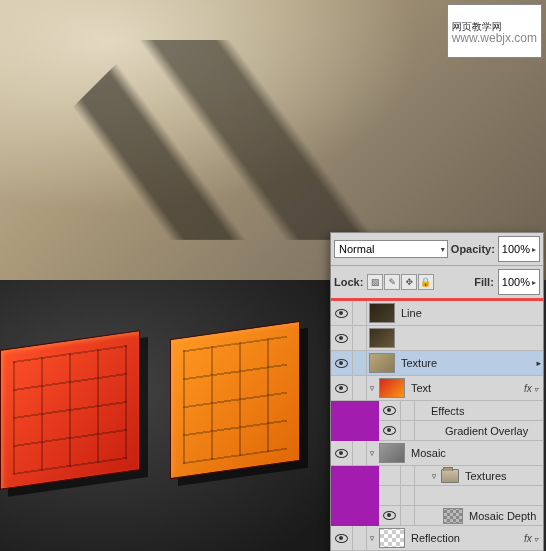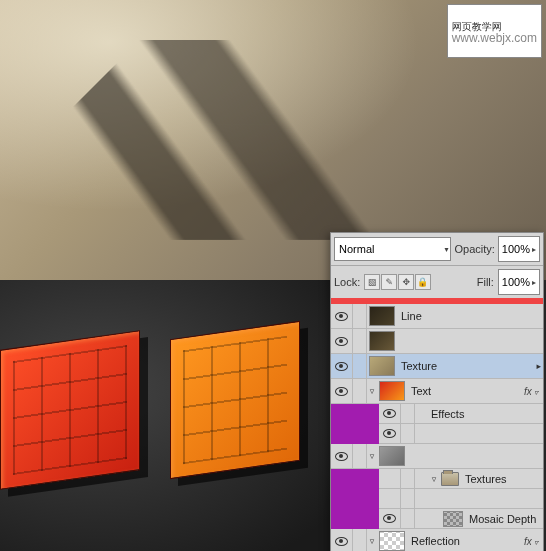--- a/index.html
+++ b/index.html
@@ -87,42 +87,42 @@
   border-bottom: 1px solid #a8a8a8;
   background: #d6d6d6;
 }
 .blend-select {
   flex: 1;
   display: flex;
   align-items: center;
   justify-content: space-between;
   background: #fff;
   border: 1px solid #888;
-  height: 24px;
+  height: 18px;
   padding: 0 2px 0 4px;
 }
-.small-label { color: #333; }
+.small-label { color: #333; font-weight: bold; }
 .pct-box {
   display: inline-flex;
   align-items: center;
   background: #fff;
   border: 1px solid #888;
   height: 16px;
   padding: 12px 3px;
   min-width: 38px;
   justify-content: flex-end;
 }
 .tri { font-size: 8px; color: #444; margin-left: 2px; }
 .tri-r { font-size: 9px; color: #333; padding: 0 2px; }
 .lock-row {
   display: flex;
   align-items: center;
   gap: 4px;
   padding: 3px;
-  border-bottom: 6px solid #ef4444;
+  border-bottom: 3px solid #ef4444;
 }
 .lock-icons { display: flex; gap: 1px; }
 .lock-ico {
   width: 16px; height: 16px;
   border: 1px solid #999;
   background: #e8e8e8;
   display: flex;
   align-items: center;
   justify-content: center;
   font-size: 9px;
@@ -333,29 +333,31 @@
       <div class="indent d1"></div>
       <span class="layer-label">Effects</span>
     </div>
 
     <div class="layer-row sub">
       <div class="vis-col">
           <div class="eye"></div>
         </div>
       <div class="second-col"></div>
       <div class="indent d2"></div>
+      <span class="layer-label">Gradient Overlay</span>
     </div>
 
     <div class="layer-row">
       <div class="vis-col">
           <div class="eye"></div>
         </div>
       <div class="second-col"></div>
       <div class="arrow">▿</div>
       <div class="thumb mosaic"></div>
+      <span class="layer-label">Mosaic</span>
     </div>
 
     <div class="layer-row sub">
       <div class="vis-col"></div>
       <div class="second-col"></div>
       <div class="indent d1"></div>
       <div class="arrow">▿</div>
       <div class="folder-ico"></div>
       <span class="layer-label">Textures</span>
     </div>

